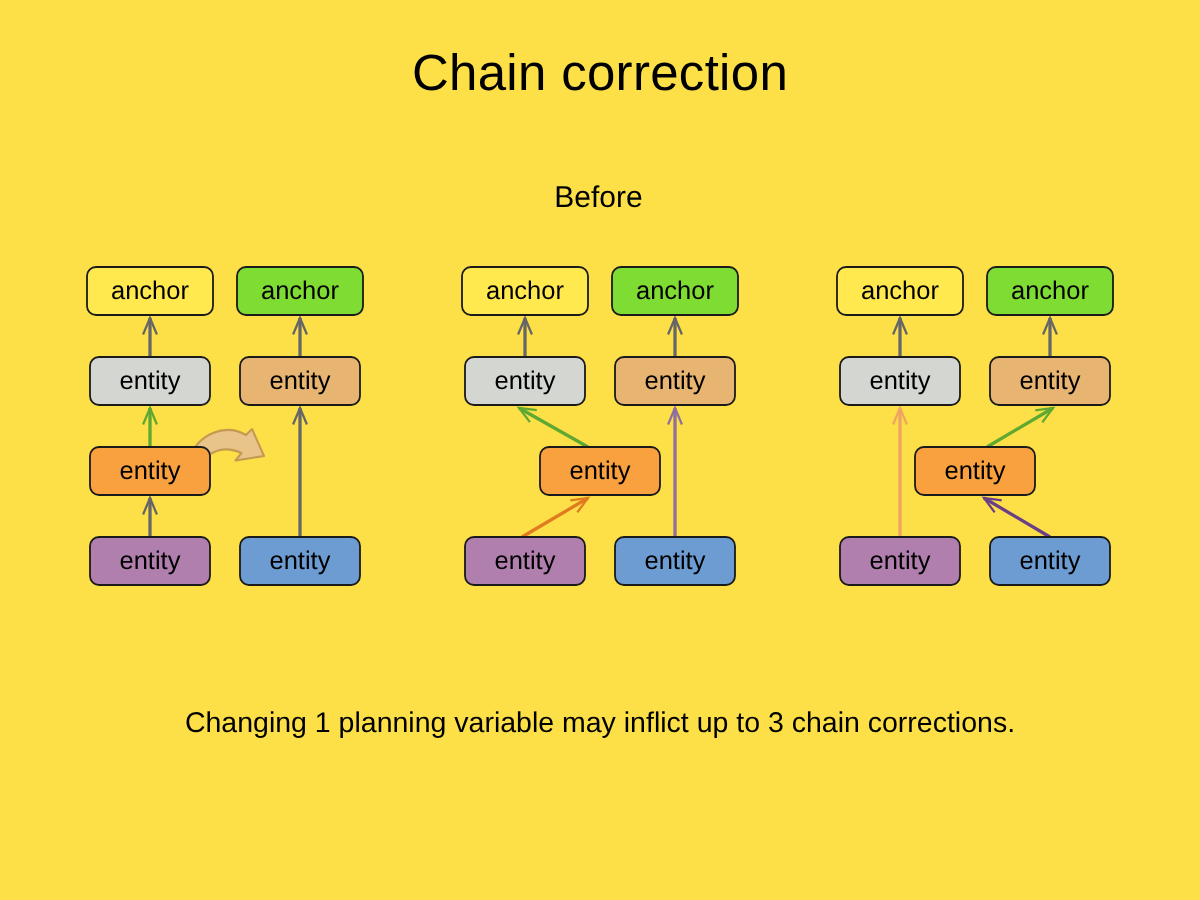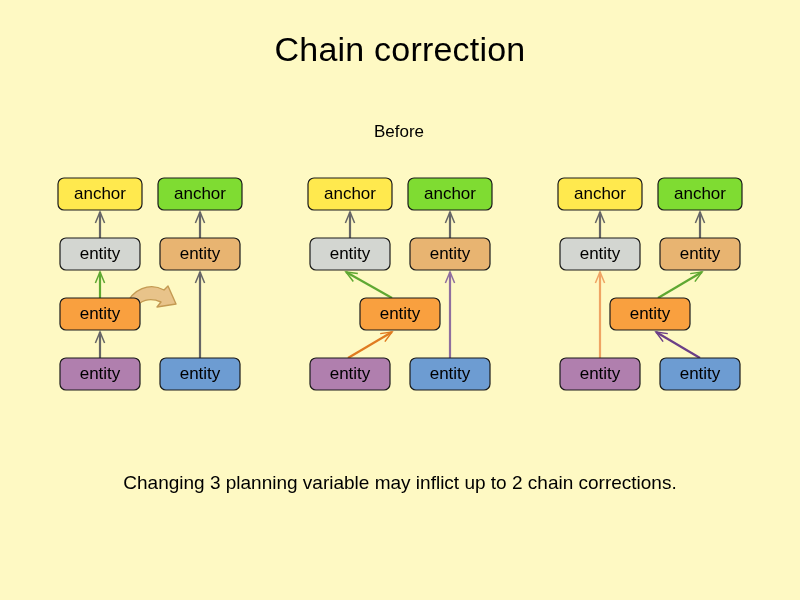--- a/index.html
+++ b/index.html
@@ -11,38 +11,38 @@
     width: 800px;
     height: 600px;
     overflow: hidden;
     font-family: "Liberation Sans", sans-serif;
     color: #000000;
   }
   #slide {
     position: relative;
     width: 800px;
     height: 600px;
-    background: #fef9c3;
+    background: #fde047;
   }
   .title {
     position: absolute;
     left: 0;
     top: 28px;
     width: 800px;
     text-align: center;
     font-size: 34px;
     line-height: 42px;
     font-weight: normal;
     color: #000000;
     letter-spacing: 0.2px;
   }
   .col-label {
     position: absolute;
     top: 120px;
-    font-size: 17px;
+    font-size: 20px;
     line-height: 24px;
     text-align: center;
     color: #000000;
   }
   .caption {
     position: absolute;
     left: 0;
     top: 470px;
     width: 800px;
     text-align: center;
@@ -228,15 +228,15 @@
           <rect x="560" y="358" width="80" height="32" rx="6" ry="6" fill="#b07fae" class="node-rect"></rect>
           <text x="600" y="375" class="node-label">entity</text>
         </g>
         <g>
           <rect x="660" y="358" width="80" height="32" rx="6" ry="6" fill="#6d9cd2" class="node-rect"></rect>
           <text x="700" y="375" class="node-label">entity</text>
         </g>
       </g>
     </svg>
 
-  <div class="caption">Changing 3 planning variable may inflict up to 2 chain corrections.</div>
+  <div class="caption">Changing 1 planning variable may inflict up to 3 chain corrections.</div>
 
 </div>
 
 </body></html>

